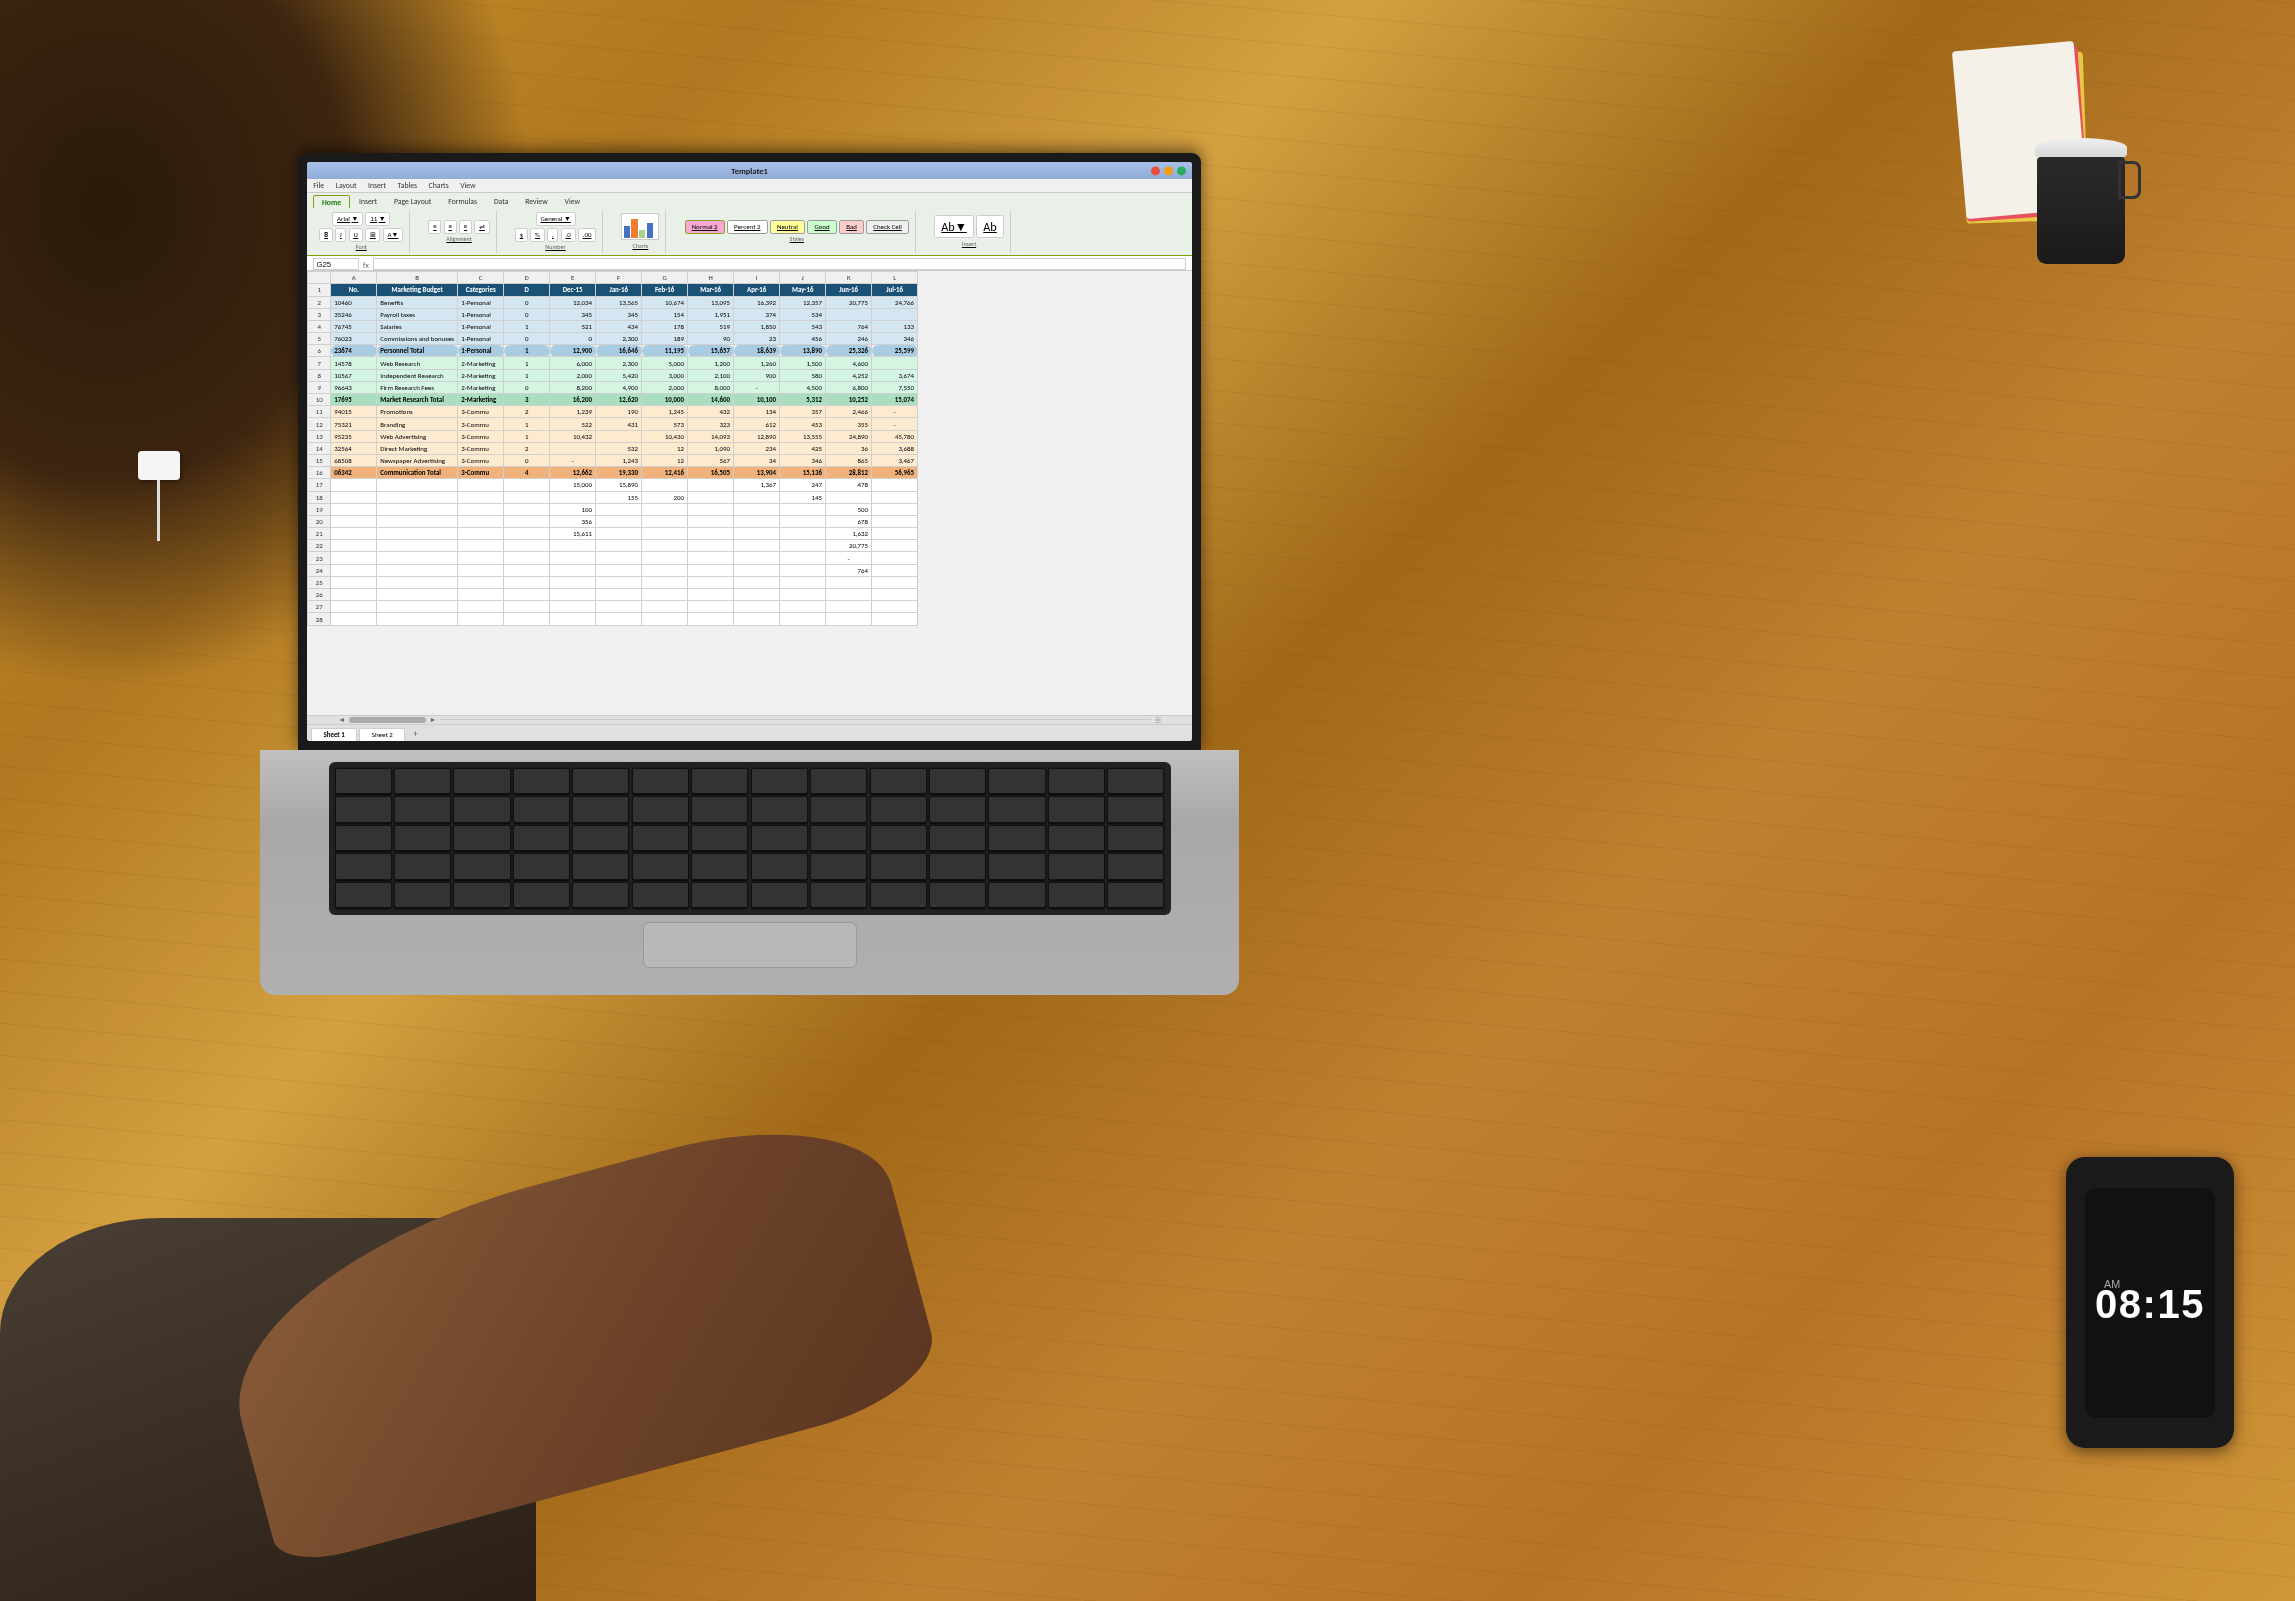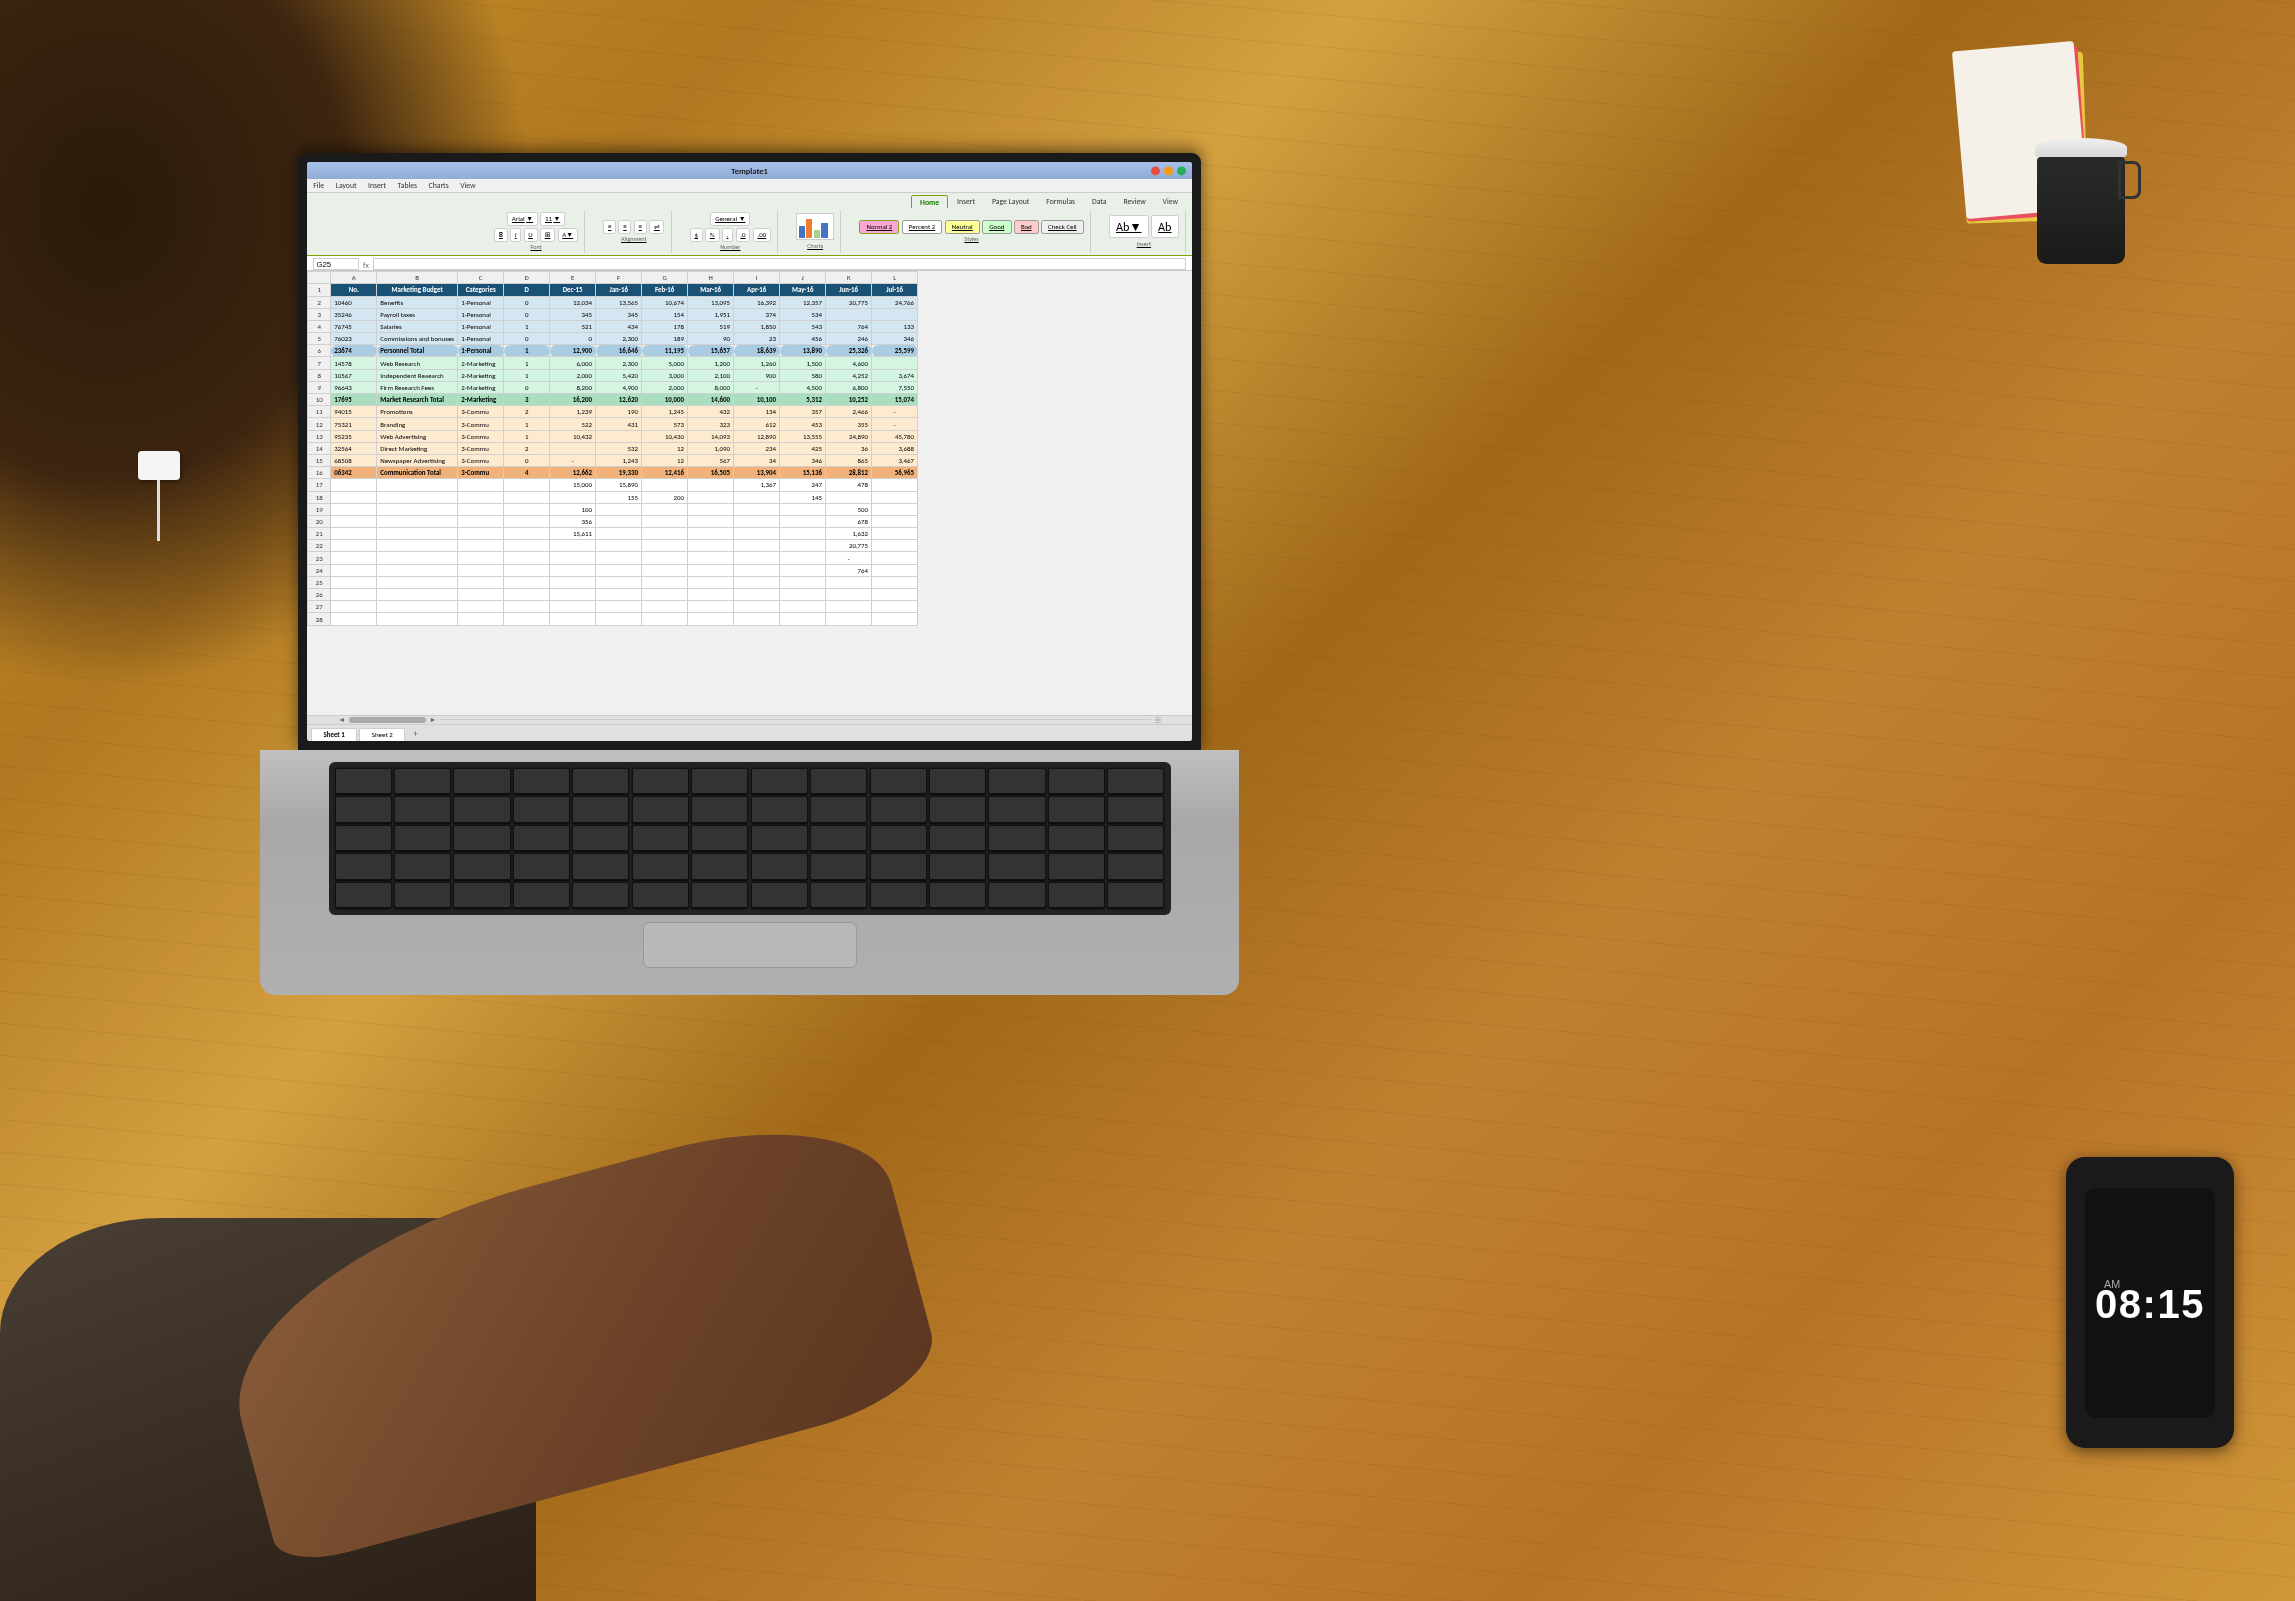--- a/index.html
+++ b/index.html
@@ -202,21 +202,20 @@
       cursor: pointer;
     }
 
     
     .ribbon {
       background: #e8f0e8;
       border-bottom: 1.5px solid #80a000;
       padding: 2.3px 6.1px;
       display: flex;
       flex-direction: column;
-      align-items: flex-end;
     }
 
     .ribbon-tabs {
       display: flex;
       gap: 1.5px;
       margin-bottom: 2.3px;
     }
 
     .ribbon-tab {
       padding: 1.5px 7.7px;

